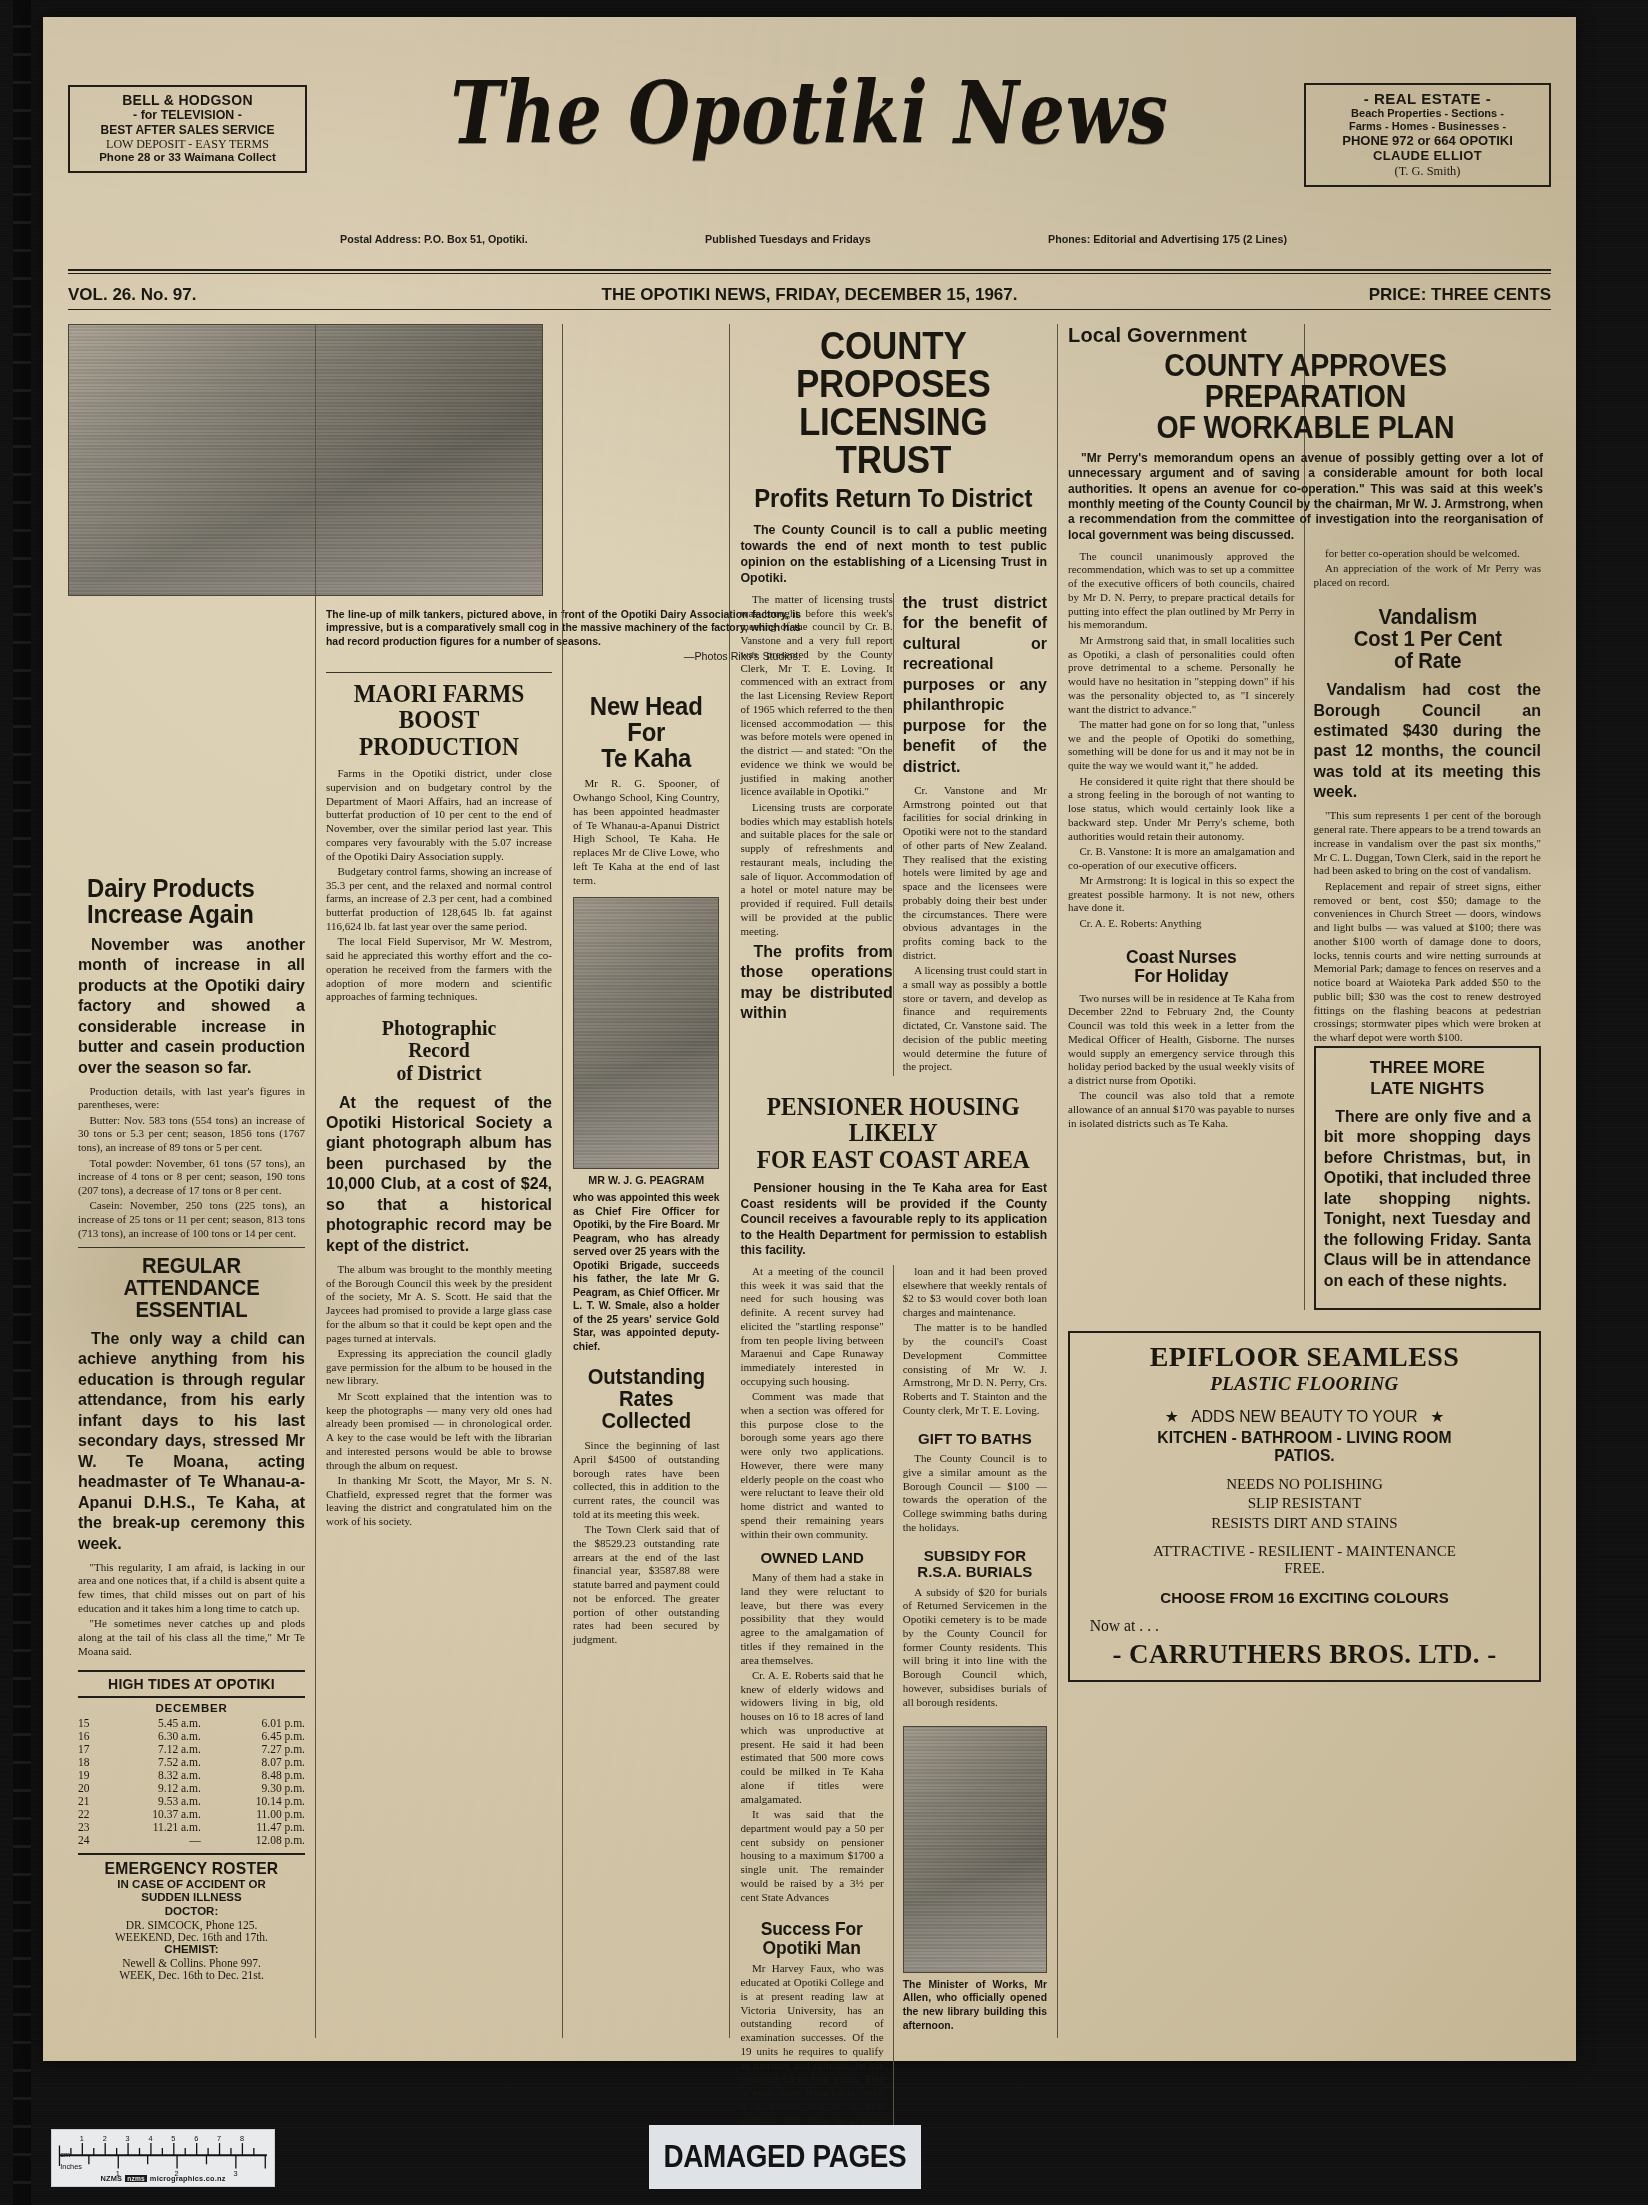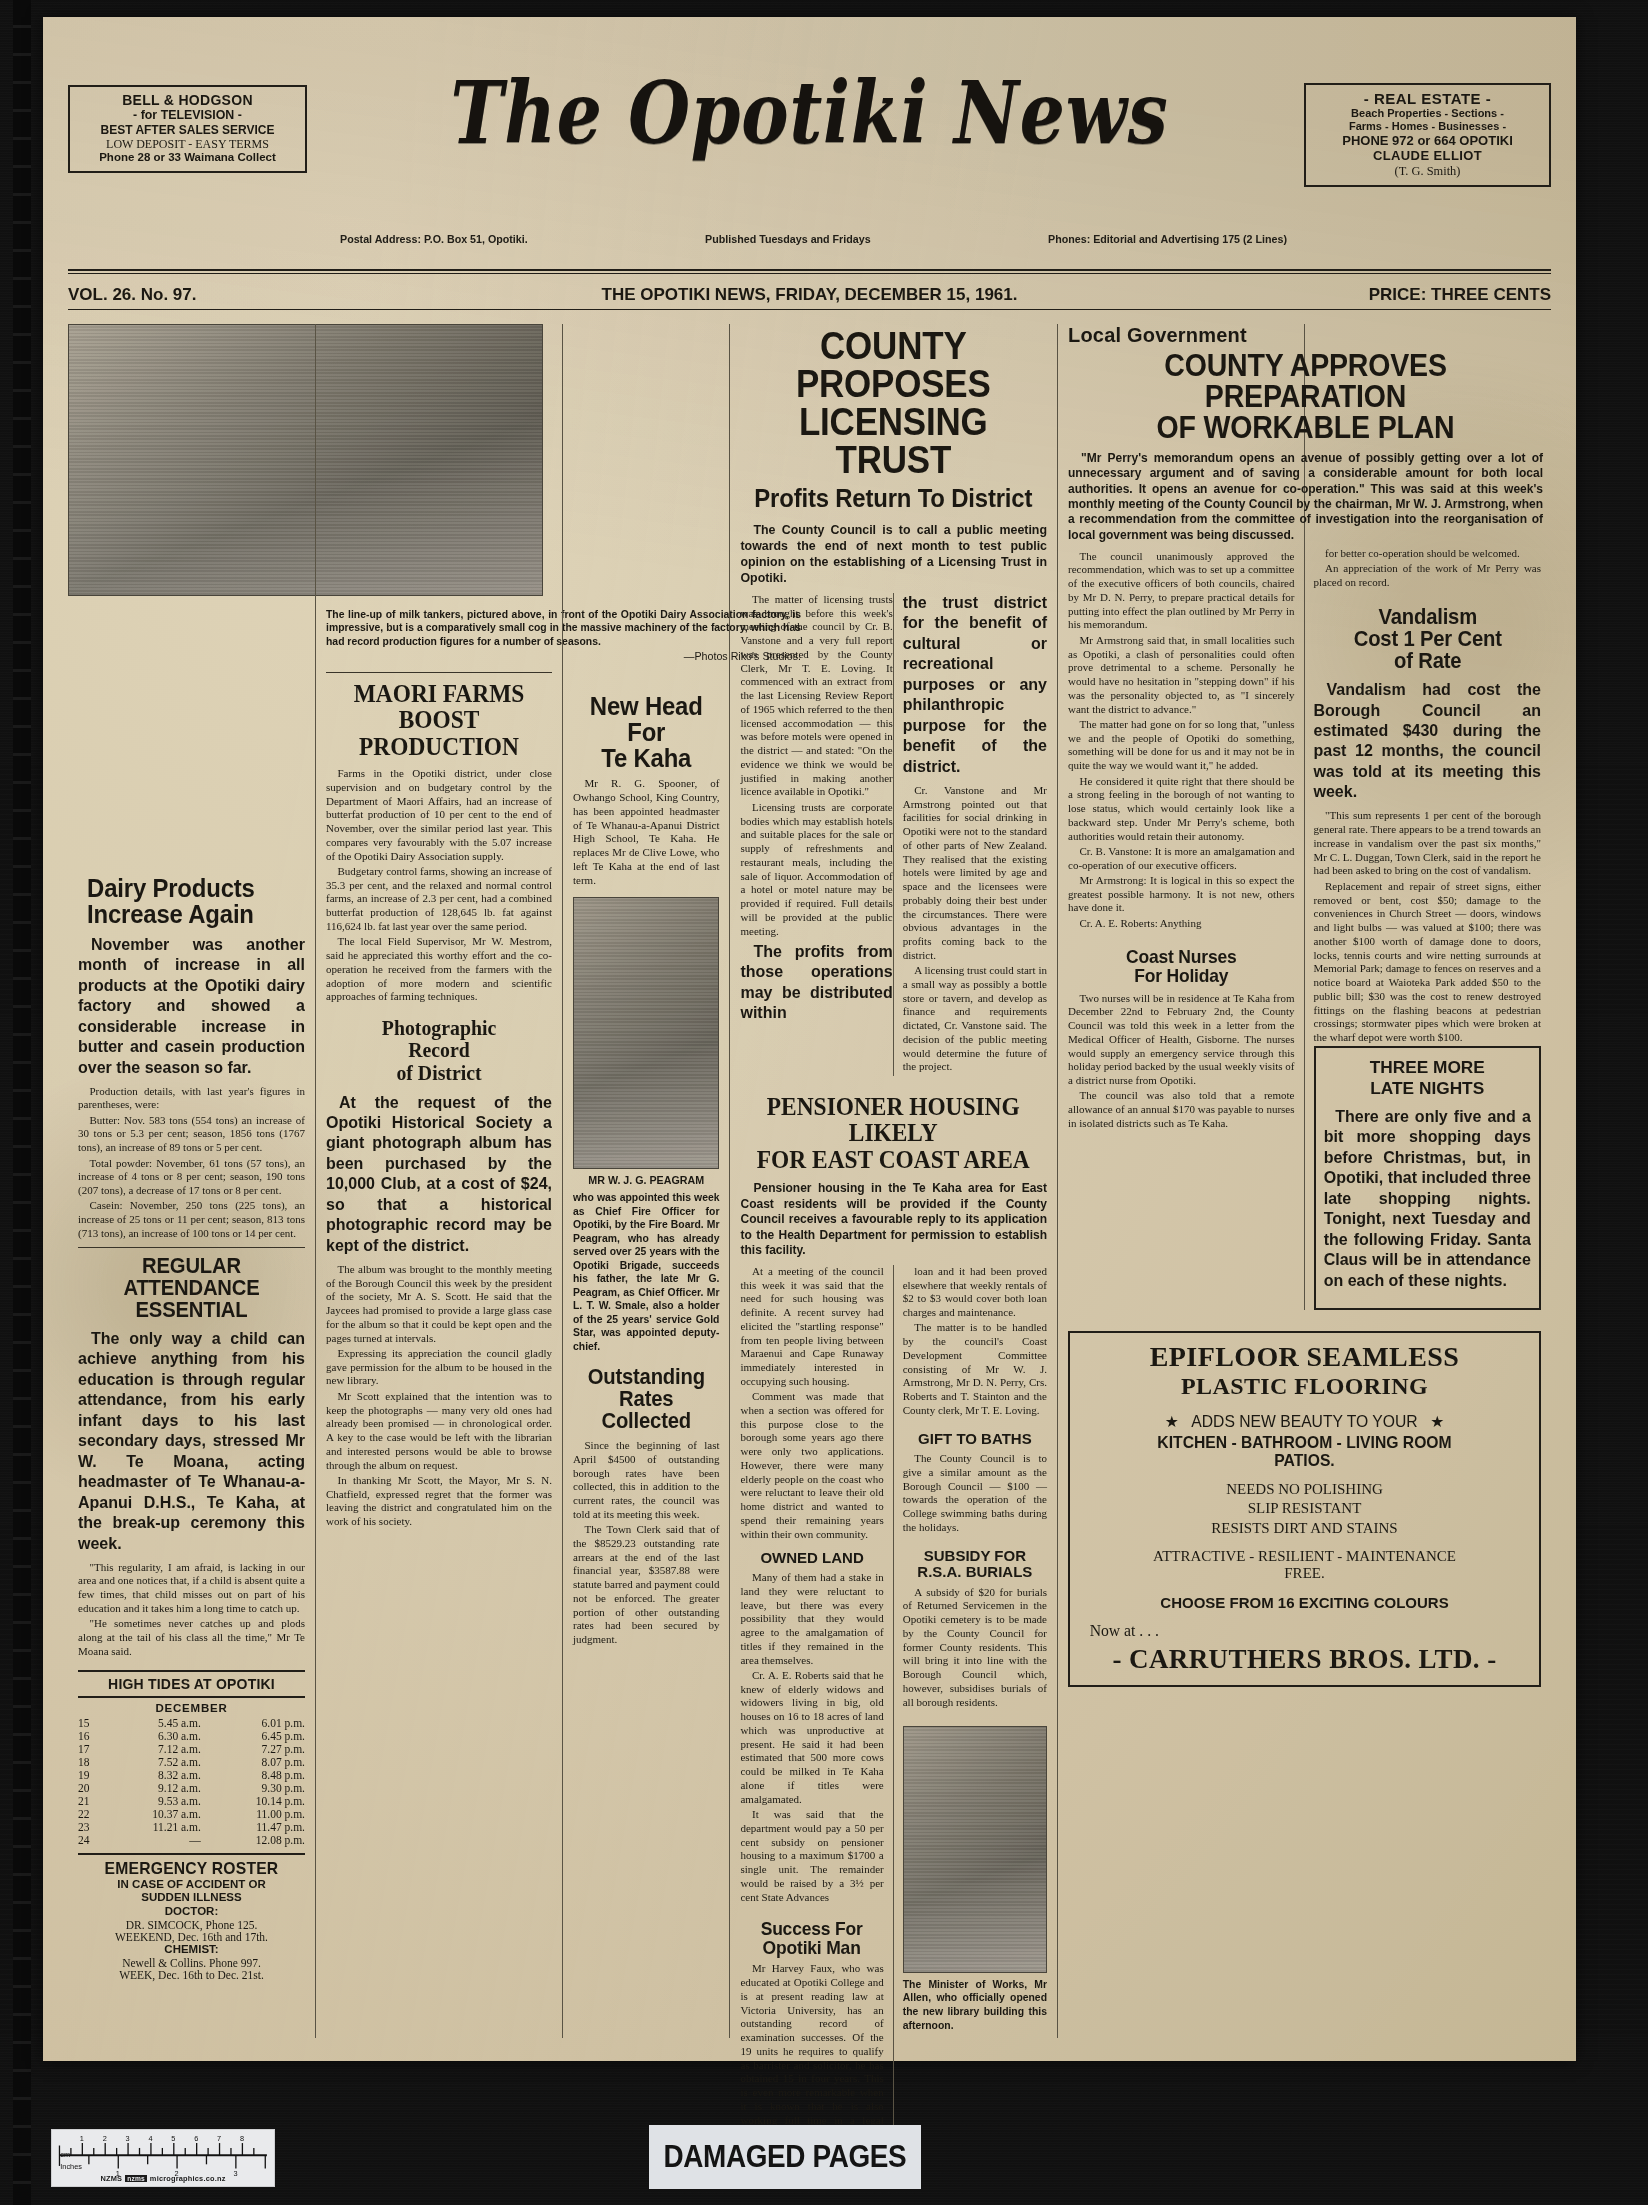--- a/index.html
+++ b/index.html
@@ -237,21 +237,21 @@
     <div id="masthead-subline">
       <span>Postal Address: P.O. Box 51, Opotiki.</span>
       <span>Published Tuesdays and Fridays</span>
       <span>Phones: Editorial and Advertising 175 (2 Lines)</span>
     </div>
 
     <div id="rule-double"></div>
 
     <div id="folio-bar">
       <span>VOL. 26.  No. 97.</span>
-      <span class="center">THE OPOTIKI NEWS, FRIDAY, DECEMBER 15, 1961.</span>
+      <span class="center">THE OPOTIKI NEWS, FRIDAY, DECEMBER 15, 1967.</span>
       <span>PRICE: THREE CENTS</span>
     </div>
     <div id="rule-under-folio"></div>
   </div>
 
   <div id="columns">
 
     <div class="col" id="col-1">
 
       <div class="photo" style="width:475px; height:272px; margin:0 0 5px -10px;"></div>
@@ -480,21 +480,21 @@
           <div class="col-ad" style="">
             <div class="adh-sans" style="font-size:17.3px;">THREE MORE</div>
             <div class="adh-sans" style="font-size:17.3px; margin-bottom:6.6px;">LATE NIGHTS</div>
             <div class="lead no-ind" style="text-indent:11.5px;">There are only five and a bit more shopping days before Christmas, but, in Opotiki, that included three late shopping nights. Tonight, next Tuesday and the following Friday. Santa Claus will be in attendance on each of these nights.</div>
           </div>
         </div>
       </div>
 
       <div class="col-ad" style="margin-top:21.4px;">
         <div class="adh-serif" style="font-size:28px; letter-spacing:0.4px;">EPIFLOOR SEAMLESS</div>
-        <div class="adh-serif" style="font-size:24px; letter-spacing:0.4px; margin-bottom:11.5px;">PLASTIC FLOORING</div>
+        <div class="adh-serif" style="font-size:19px; letter-spacing:0.4px; margin-bottom:11.5px;font-style:italic;">PLASTIC FLOORING</div>
         <div style="font-family:'Liberation Sans',sans-serif; font-size:15.7px; margin-bottom:3.3px;">
           <span>★</span>
           <span style="margin:0 8.2px;">ADDS NEW BEAUTY TO YOUR</span>
           <span>★</span>
         </div>
         <div class="adh-sans" style="font-size:15.7px;">KITCHEN - BATHROOM - LIVING ROOM</div>
         <div class="adh-sans" style="font-size:15.7px; margin-bottom:10px;">PATIOS.</div>
         <div style="font-family:'Liberation Serif',serif; font-size:15px; line-height:1.3;">
           <div>NEEDS NO POLISHING</div>
           <div>SLIP RESISTANT</div>

